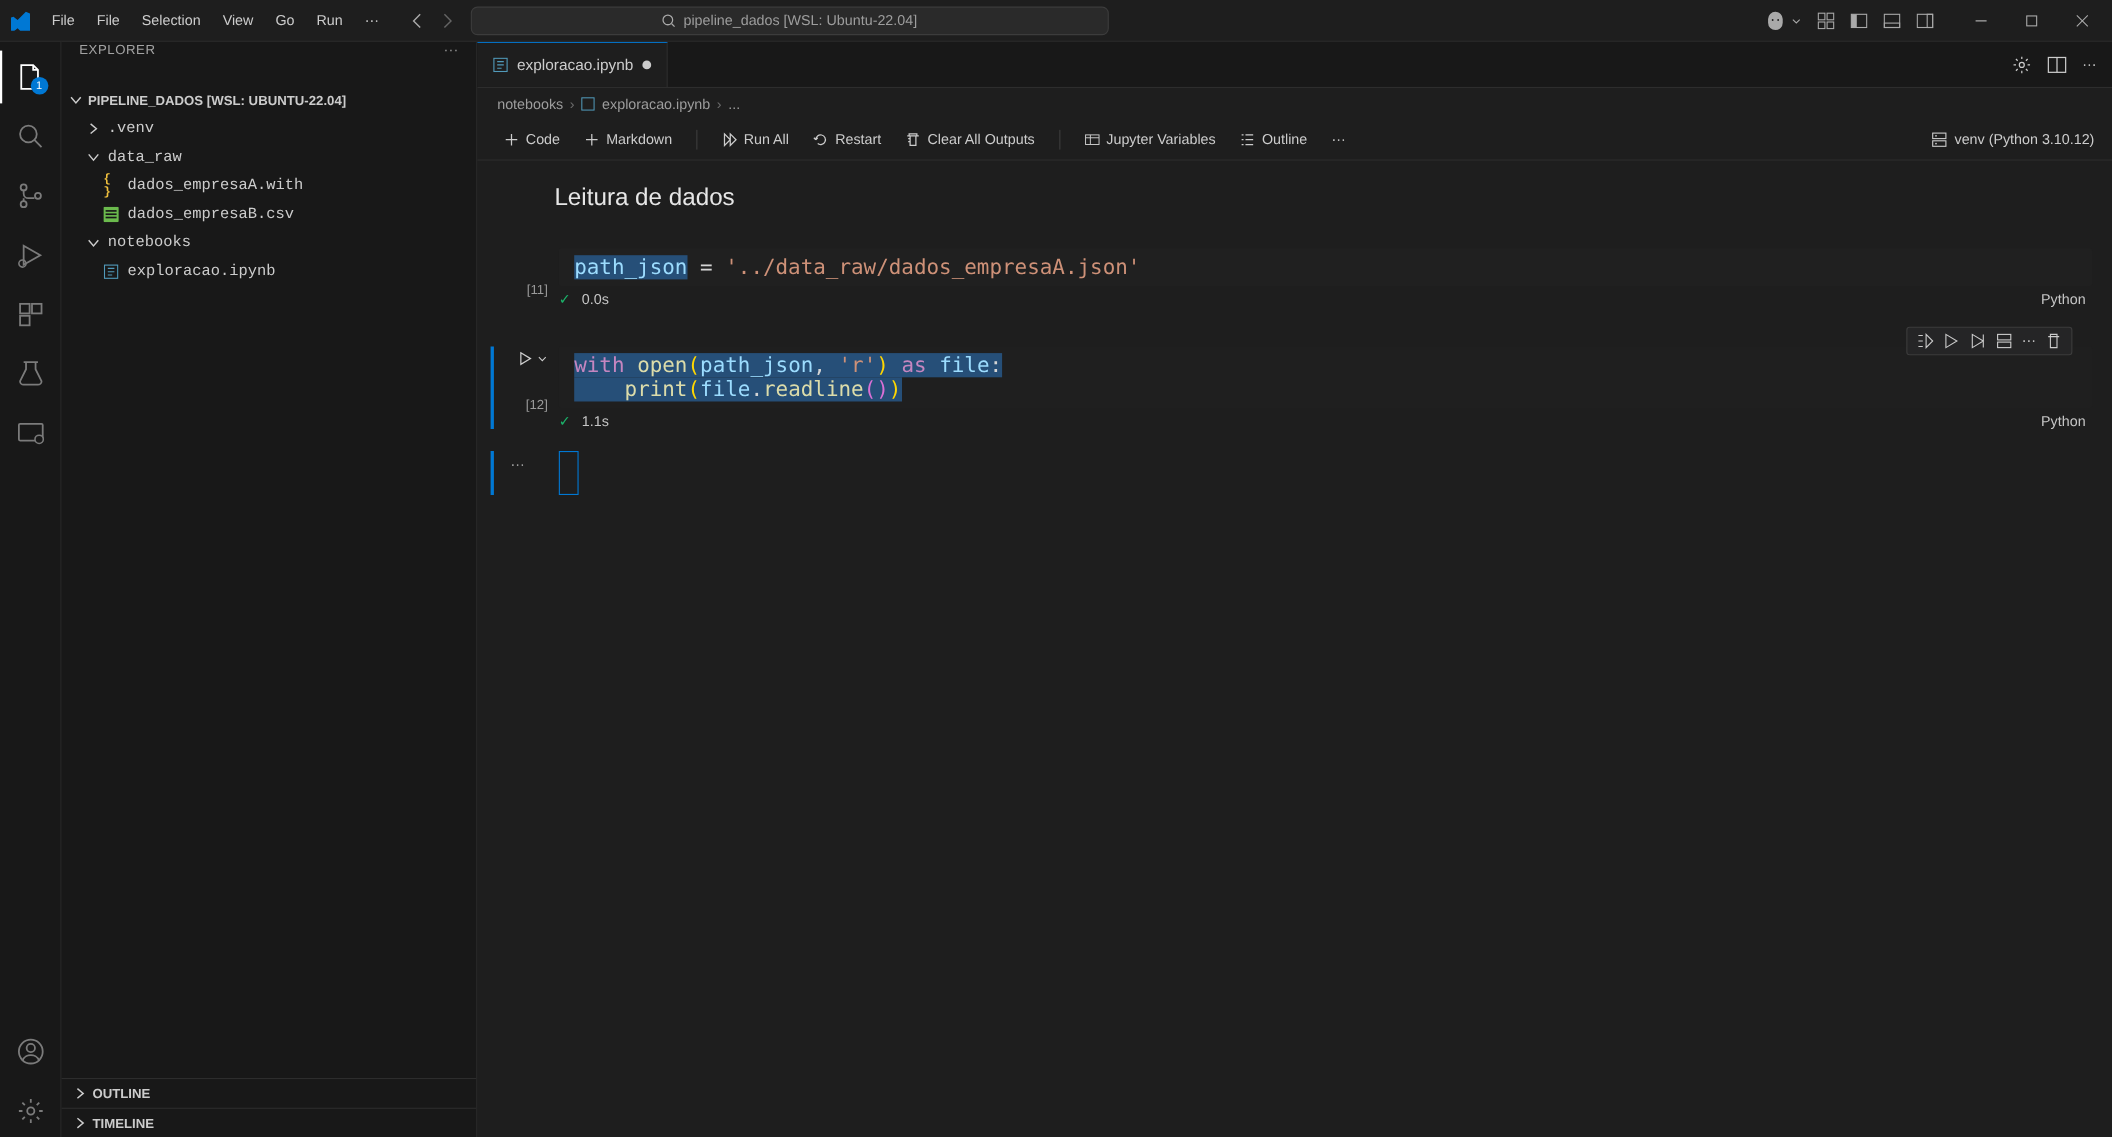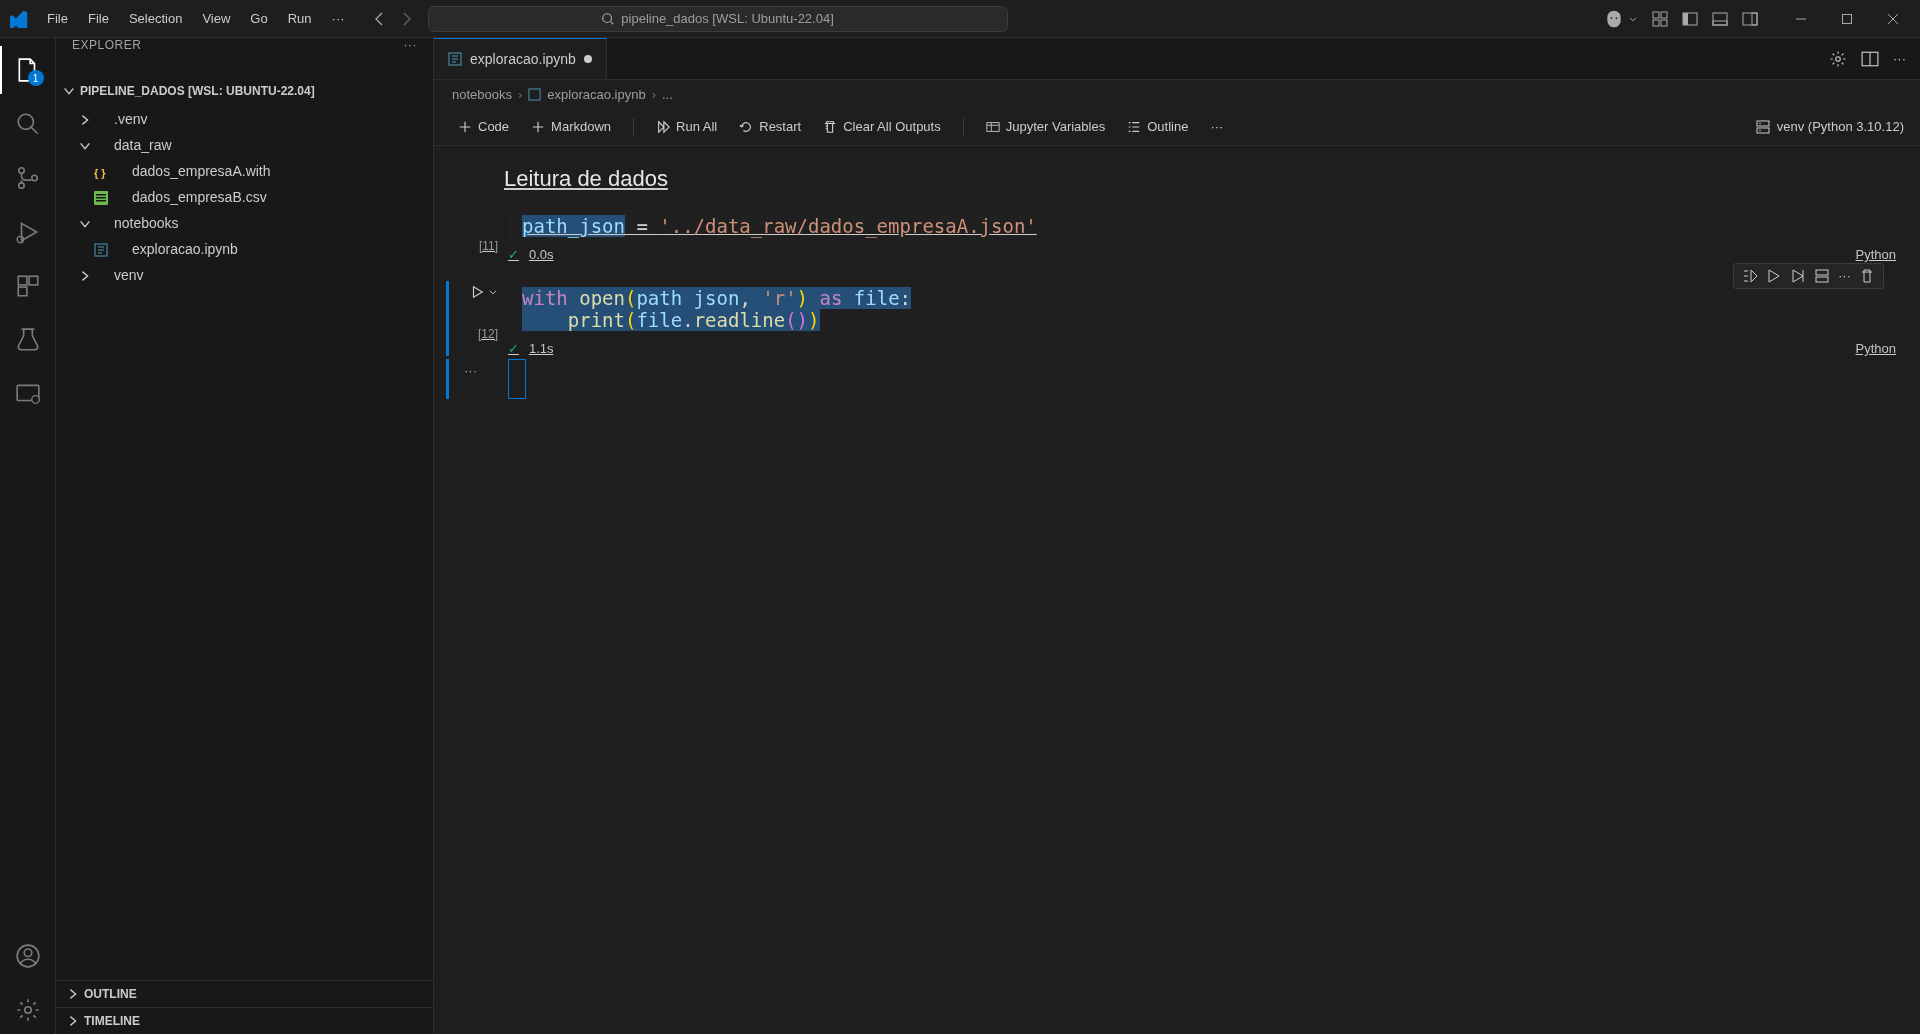--- a/index.html
+++ b/index.html
@@ -129,24 +129,25 @@
   display: flex;
   align-items: center;
   gap: 4px;
   padding: 6px 6px;
   font-weight: 600;
   font-size: 12px;
 }
 .tree { padding: 0 0; font-size: 14px; }
 .tree-item {
   display: flex;
-  align-items: flex-end;
-  gap: 22px;
+  align-items: center;
+  gap: 6px;
   padding: 3px 0 3px 10px;
   height: 26px;
+  font-family: Liberation Mono, monospace;
 }
 .indent-1 { padding-left: 22px; }
 .indent-2 { padding-left: 38px; }
 .tree-icon { width: 16px; display: inline-flex; }
 .json-icon { color: #f0c03e; font-weight: bold; font-size: 11px; }
 .csv-icon { color: #6bba4d; }
 .ipynb-icon { color: #519aba; }
 .sidebar-bottom { margin-top: auto; }
 .panel-collapsed {
   display: flex;
@@ -209,21 +210,21 @@
   display: flex;
   align-items: center;
   gap: 6px;
   padding: 4px 8px;
   border-radius: 4px;
 }
 .nb-sep { width: 1px; height: 18px; background: #3c3c3c; margin: 0 8px; }
 .nb-kernel { margin-left: auto; display: flex; align-items: center; gap: 6px; }
 
 
-.nb-body { padding: 14px 18px; display: flex; flex-direction: column; gap: 3px; overflow-y: auto; text-decoration: underline; }
+.nb-body { padding: 14px 18px; display: flex; flex-direction: column; gap: 20px; overflow-y: auto; }
 .md-title { font-size: 22px; color: #e6e6e6; padding: 6px 52px 14px 52px; }
 
 .cell {
   display: flex;
   gap: 10px;
   position: relative;
 }
 .cell-left {
   width: 46px;
   display: flex;
@@ -487,26 +488,20 @@
         <span>notebooks</span>
       </div>
       <div class="tree-item indent-2">
         <span class="tree-icon ipynb-icon">
             <svg width="14" height="14" viewBox="0 0 14 14">
               <rect x="1" y="1" width="12" height="12" stroke="#519aba" fill="none"></rect>
               <path stroke="#519aba" d="M4 4h6M4 7h6M4 10h4"></path>
             </svg>
           </span>
         <span>exploracao.ipynb</span>
-      </div>
-      <div class="tree-item indent-1">
-        <svg class="chev" width="14" height="14" viewBox="0 0 16 16">
-            <path stroke="#ccc" stroke-width="1.5" fill="none" d="M5 3l6 5-6 5"></path>
-          </svg>
-        <span>venv</span>
       </div>
     </div>
     <div class="sidebar-bottom">
       <div class="panel-collapsed">
         <svg class="chev" width="14" height="14" viewBox="0 0 16 16">
             <path stroke="#ccc" stroke-width="1.5" fill="none" d="M5 3l6 5-6 5"></path>
           </svg>
         <span>OUTLINE</span>
       </div>
       <div class="panel-collapsed">

